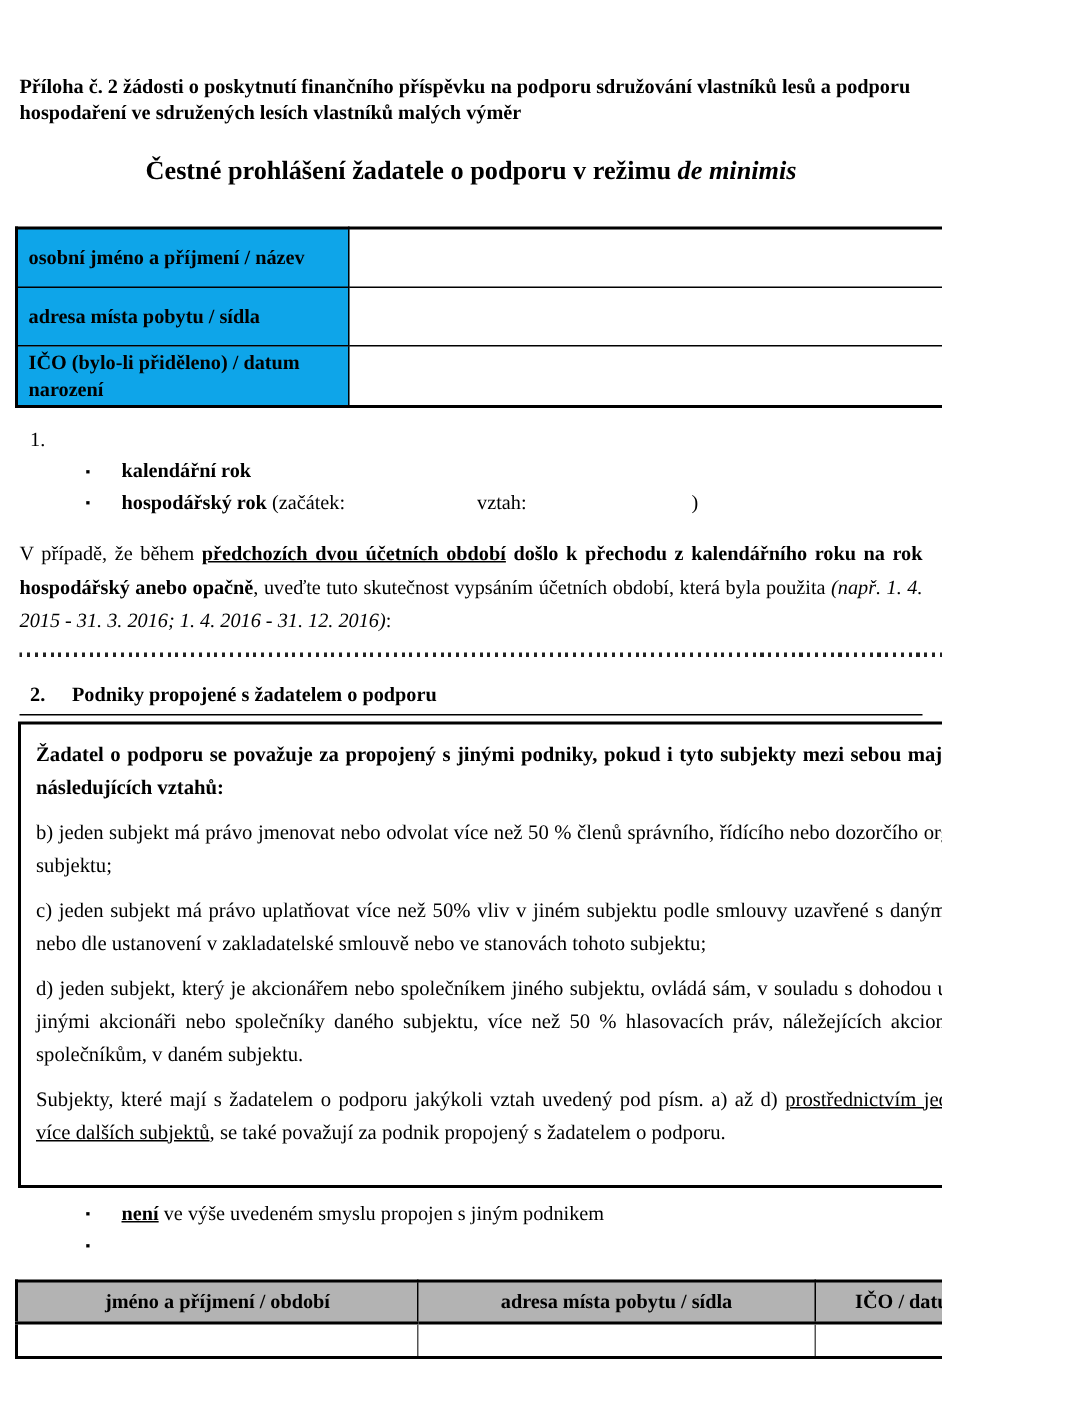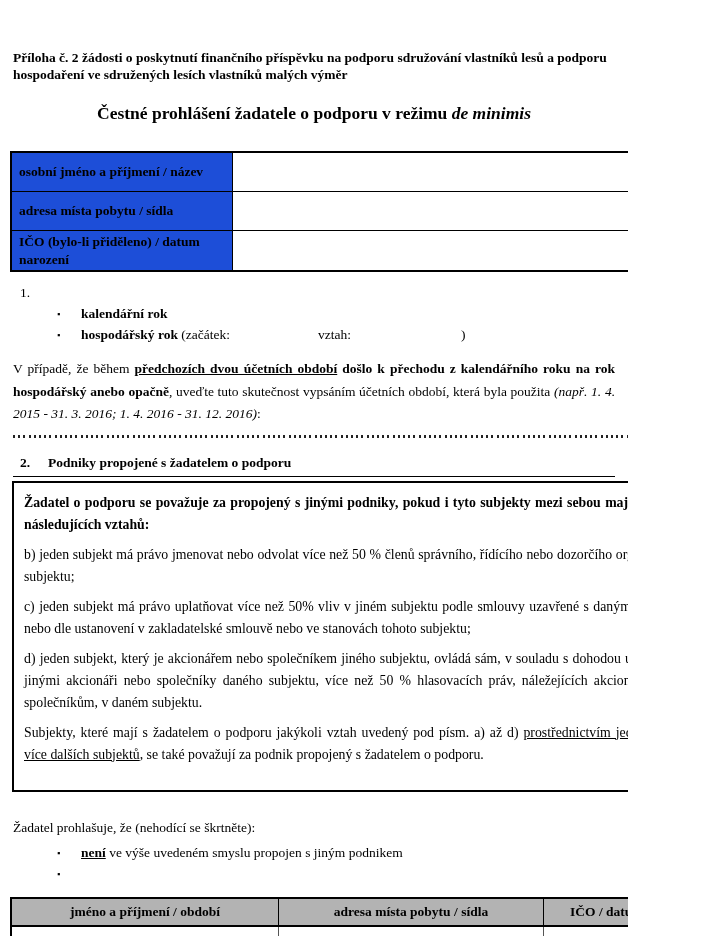--- a/index.html
+++ b/index.html
@@ -11,21 +11,21 @@
     padding:6px 13px 0 13px;
     overflow:hidden;position:relative;margin-top:43px;
   }
   .attachment-note{font-weight:bold;font-size:13.5px;line-height:17px;margin:0;}
   .doc-title{margin:20px 0 0 0;text-align:center;font-weight:bold;font-size:17.5px;}
   .doc-title .it{font-style:italic;}
 
   table{border-collapse:collapse;}
   .applicant-table{width:697px;margin:27px 0 0 -3px;border:2.5px solid #000;table-layout:fixed;}
   .applicant-table td{border:1.5px solid #000;padding:2px 7px;vertical-align:middle;}
-  .applicant-table td.lbl{width:206px;background:#1d4ed8;font-weight:bold;line-height:17.5px;height:34px;}
+  .applicant-table td.lbl{width:206px;background:#0ea5e9;font-weight:bold;line-height:17.5px;height:34px;}
   .applicant-table td.val{background:#fff;}
 
   .numbered{display:flex;margin:13px 0 0 7px;}
   .num{flex:0 0 25px;}
   .u{text-decoration:underline;}
   .b{font-weight:bold;}
   .bu{font-weight:bold;text-decoration:underline;}
   .i{font-style:italic;}
 
   .bullet-row{display:flex;margin:5px 0 0 44px;align-items:baseline;}
@@ -106,21 +106,20 @@
   </div>
 
   <div class="linked-box">
     <p class="b">Žadatel o podporu se považuje za propojený s jinými podniky, pokud i tyto subjekty mezi sebou mají některý z následujících vztahů:</p>
     <p>b) jeden subjekt má právo jmenovat nebo odvolat více než 50 % členů správního, řídícího nebo dozorčího orgánu jiného subjektu;</p>
     <p>c) jeden subjekt má právo uplatňovat více než 50% vliv v jiném subjektu podle smlouvy uzavřené s daným subjektem nebo dle ustanovení v zakladatelské smlouvě nebo ve stanovách tohoto subjektu;</p>
     <p>d) jeden subjekt, který je akcionářem nebo společníkem jiného subjektu, ovládá sám, v souladu s dohodou uzavřenou s jinými akcionáři nebo společníky daného subjektu, více než 50 % hlasovacích práv, náležejících akcionářům nebo společníkům, v daném subjektu.</p>
     <p><span>Subjekty, které mají s žadatelem o podporu jakýkoli vztah uvedený pod písm. a) až d) </span><span class="u">prostřednictvím jednoho nebo více dalších subjektů</span><span>, se také považují za podnik propojený s žadatelem o podporu.</span></p>
   </div>
 
-  <p class="declaration-intro">Žadatel prohlašuje, že (nehodící se škrtněte):</p>
 
   <div class="opt-row">
     <span class="bullet-glyph">▪</span>
     <span><span class="bu">není</span><span> ve výše uvedeném smyslu propojen s jiným podnikem</span></span>
   </div>
 
   <div class="opt-row">
     <span class="bullet-glyph">▪</span>
   </div>
 

